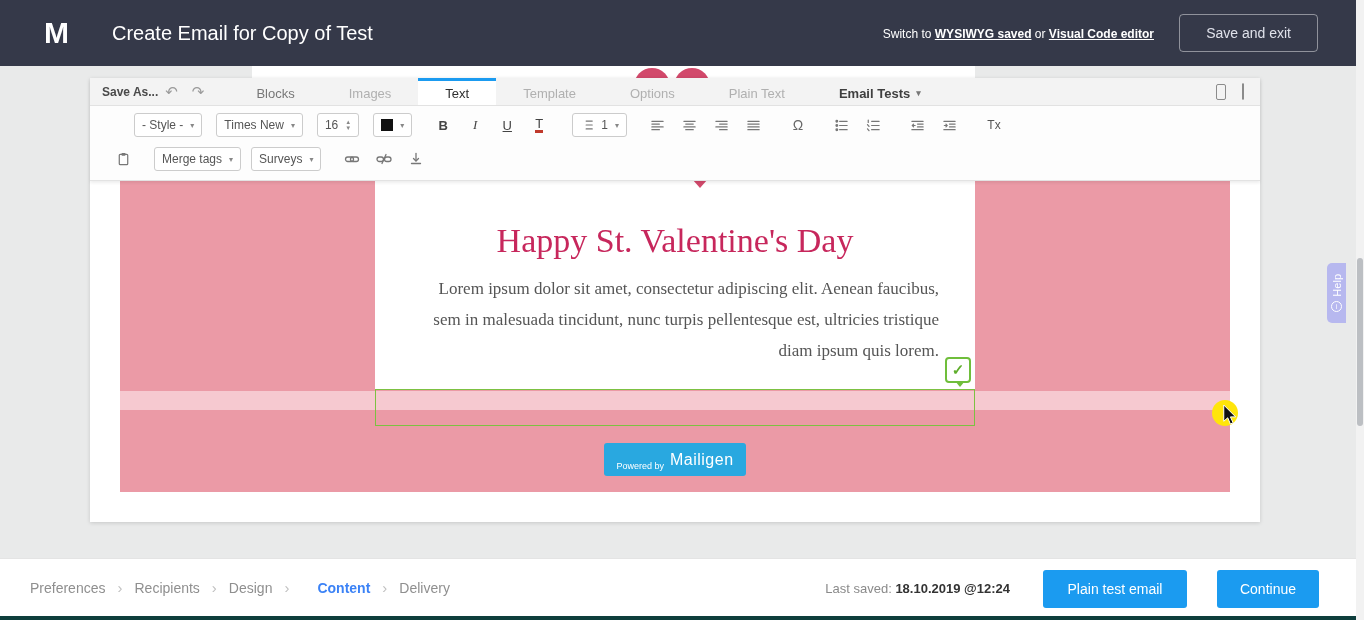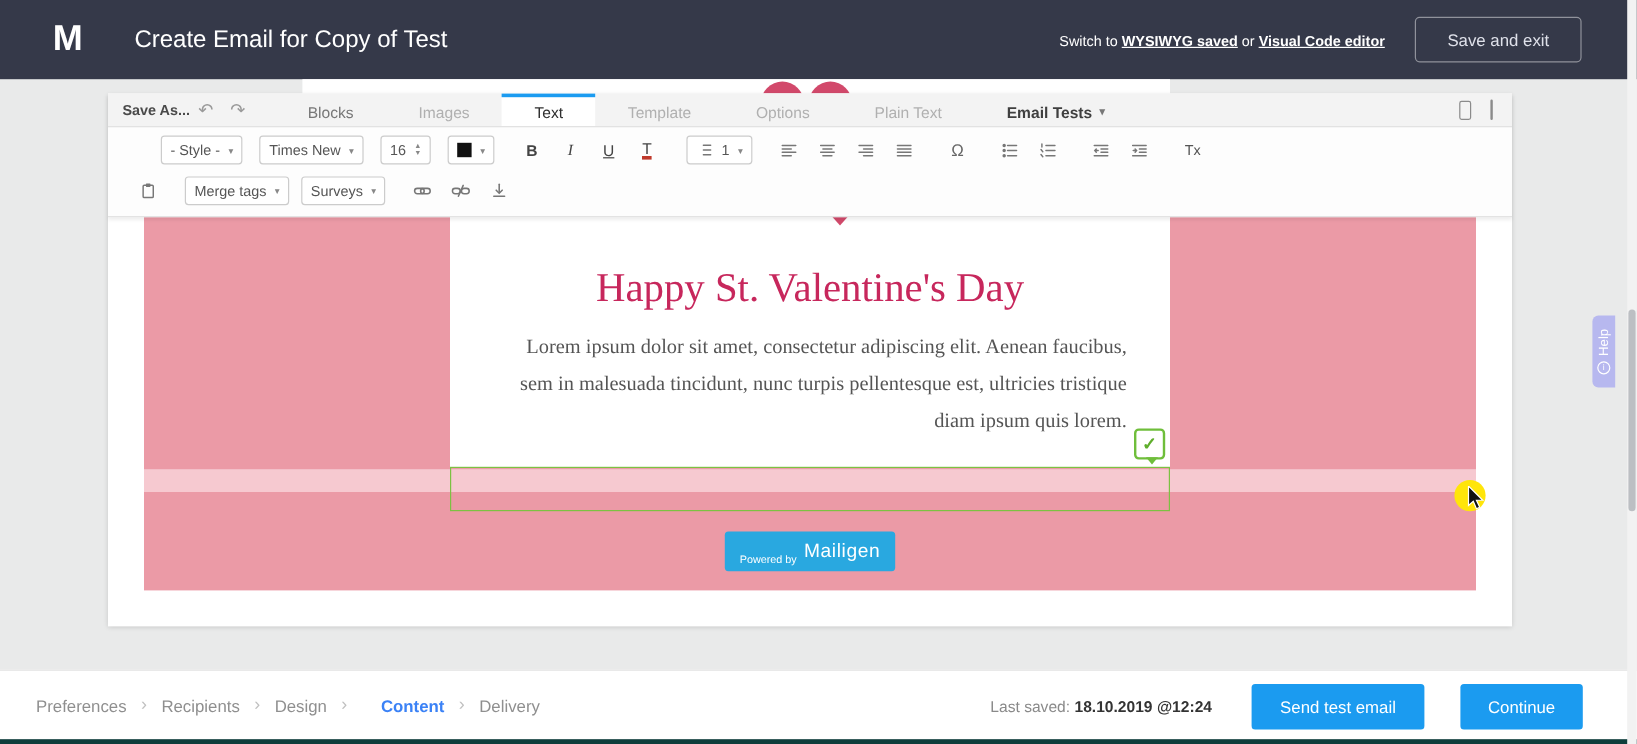--- a/index.html
+++ b/index.html
@@ -346,21 +346,21 @@
       <span class="crumb">Design</span>
       <span class="crumb-sep">›</span>
       <span class="crumb active">Content</span>
       <span class="crumb-sep">›</span>
       <span class="crumb">Delivery</span>
     </div>
     <div class="last-saved">
       <span>Last saved:</span>
       <b>18.10.2019 @12:24</b>
     </div>
-    <button class="btn-blue btn-send">Send test email</button>
+    <button class="btn-blue btn-send">Plain test email</button>
     <button class="btn-blue btn-continue">Continue</button>
   </div>
 
   <div class="bottom-edge"></div>
   <div class="scrollbar">
     <div class="scroll-thumb"></div>
   </div>
 
 </div>
 

